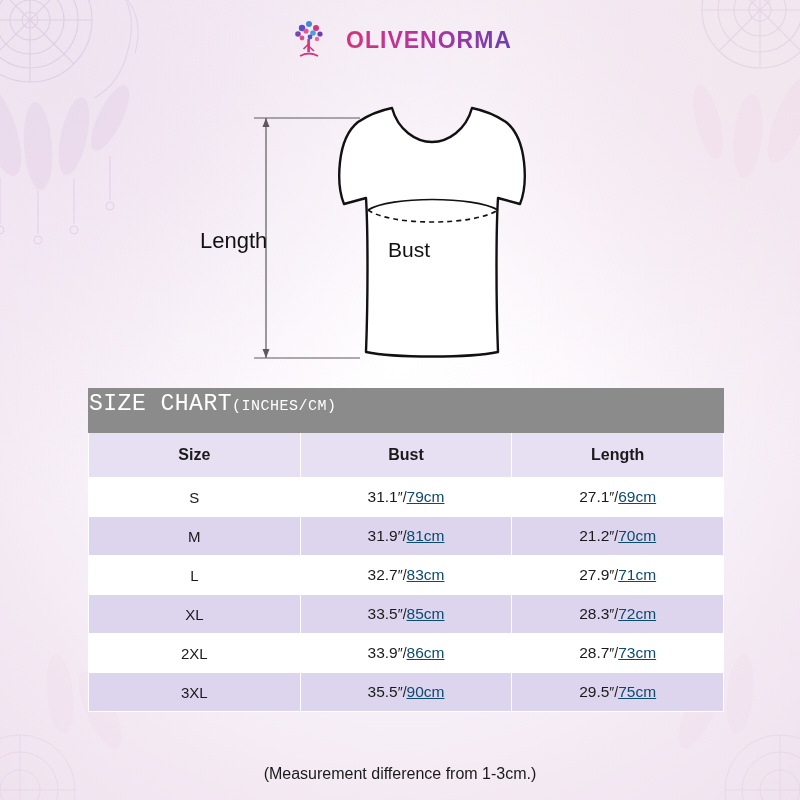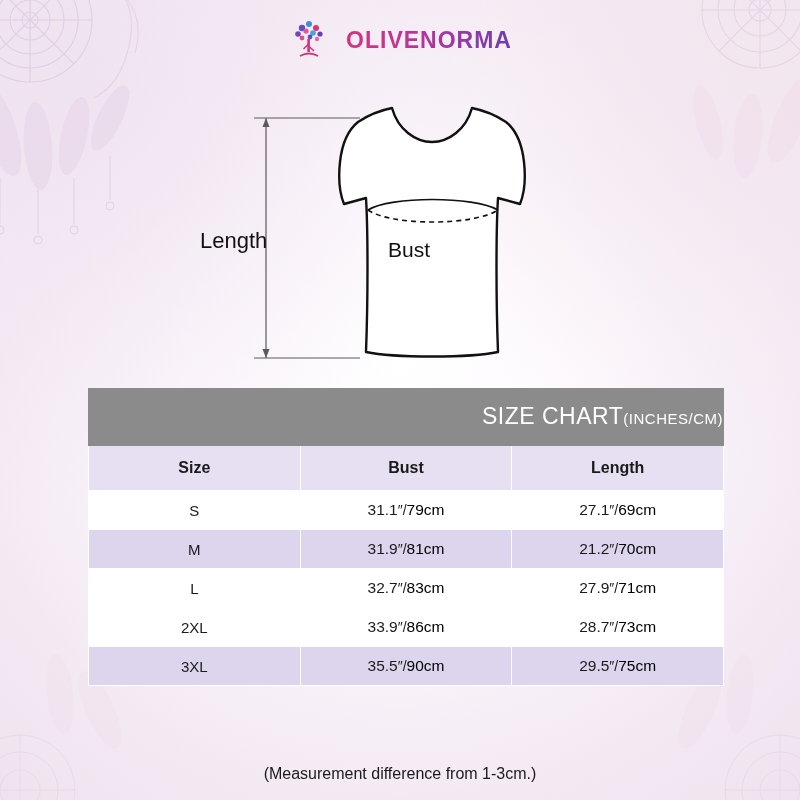--- a/index.html
+++ b/index.html
@@ -92,23 +92,24 @@
     width: 100%;
     border-collapse: collapse;
     table-layout: fixed;
   }
   table.size-chart th.title {
     background: #8b8b8b;
     color: #ffffff;
     font-size: 23px;
     font-weight: normal;
     letter-spacing: .5px;
-    padding: 14px 0 15px;
-    text-align: right;
+    padding: 2px 0 15px;
+    text-align: left;
     border: 1px solid #8b8b8b;
+    font-family: Liberation Mono, monospace;
   }
   table.size-chart th.title .small {
     font-size: 15px;
     letter-spacing: .5px;
   }
   table.size-chart thead.cols th {
     background: #e7e0f3;
     color: #1a1a1a;
     font-size: 16px;
     font-weight: bold;
@@ -119,21 +120,21 @@
   table.size-chart td {
     text-align: center;
     font-size: 15.5px;
     color: #1a1a1a;
     padding: 10px 0;
     border: 1px solid #ffffff;
   }
   table.size-chart tr.odd td { background: #ffffff; }
   table.size-chart tr.even td { background: #ddd4ee; }
   table.size-chart td.size-col { font-size: 15px; }
-  .cm { color: #000000; }
+  .cm { color: #0c4a6e; text-decoration: underline; }
   .inch-mark { font-size: 14px; }
 
   .footnote {
     position: absolute;
     left: 0; right: 0;
     top: 765px;
     text-align: center;
     font-size: 16px;
     color: #1a1a1a;
   }
@@ -294,20 +295,25 @@
           <tr class="even">
             <td class="size-col">M</td>
             <td><span>31.9</span><span class="inch-mark">″/</span><span class="cm">81cm</span></td>
             <td><span>21.2</span><span class="inch-mark">″/</span><span class="cm">70cm</span></td>
           </tr>
           <tr class="odd">
             <td class="size-col">L</td>
             <td><span>32.7</span><span class="inch-mark">″/</span><span class="cm">83cm</span></td>
             <td><span>27.9</span><span class="inch-mark">″/</span><span class="cm">71cm</span></td>
           </tr>
+          <tr class="even">
+            <td class="size-col">XL</td>
+            <td><span>33.5</span><span class="inch-mark">″/</span><span class="cm">85cm</span></td>
+            <td><span>28.3</span><span class="inch-mark">″/</span><span class="cm">72cm</span></td>
+          </tr>
           <tr class="odd">
             <td class="size-col">2XL</td>
             <td><span>33.9</span><span class="inch-mark">″/</span><span class="cm">86cm</span></td>
             <td><span>28.7</span><span class="inch-mark">″/</span><span class="cm">73cm</span></td>
           </tr>
           <tr class="even">
             <td class="size-col">3XL</td>
             <td><span>35.5</span><span class="inch-mark">″/</span><span class="cm">90cm</span></td>
             <td><span>29.5</span><span class="inch-mark">″/</span><span class="cm">75cm</span></td>
           </tr>

